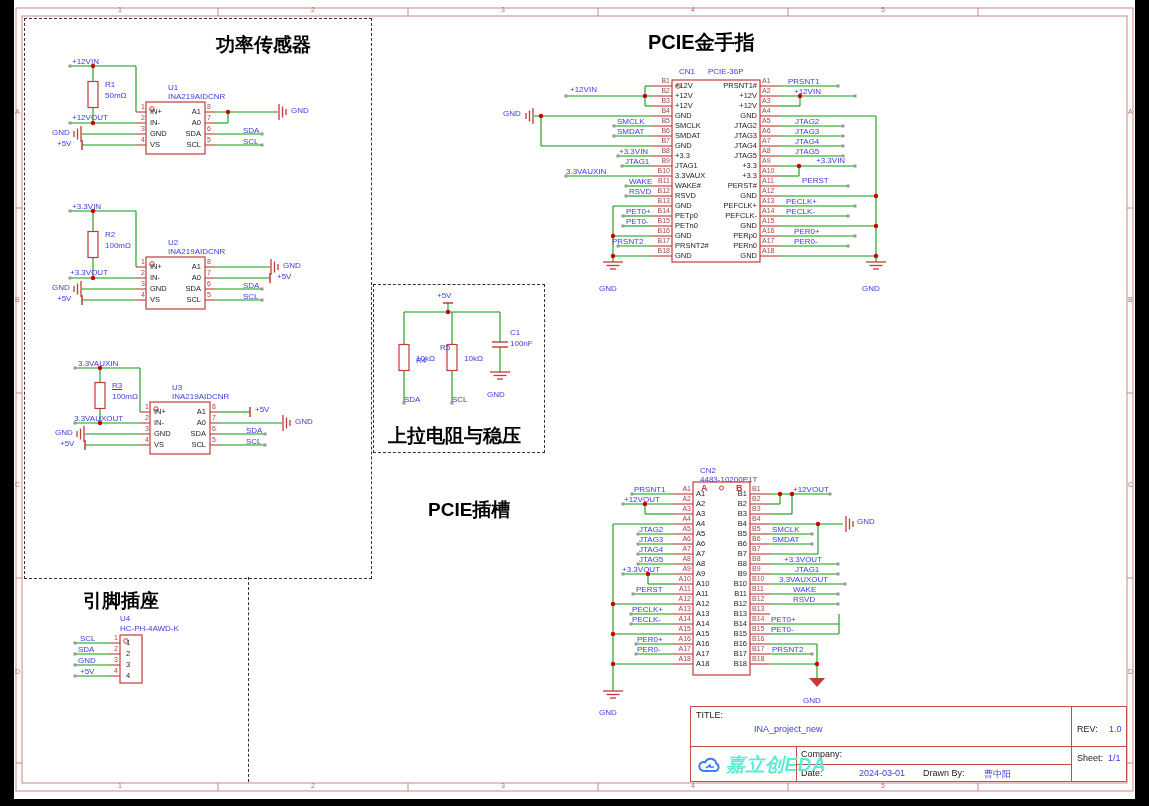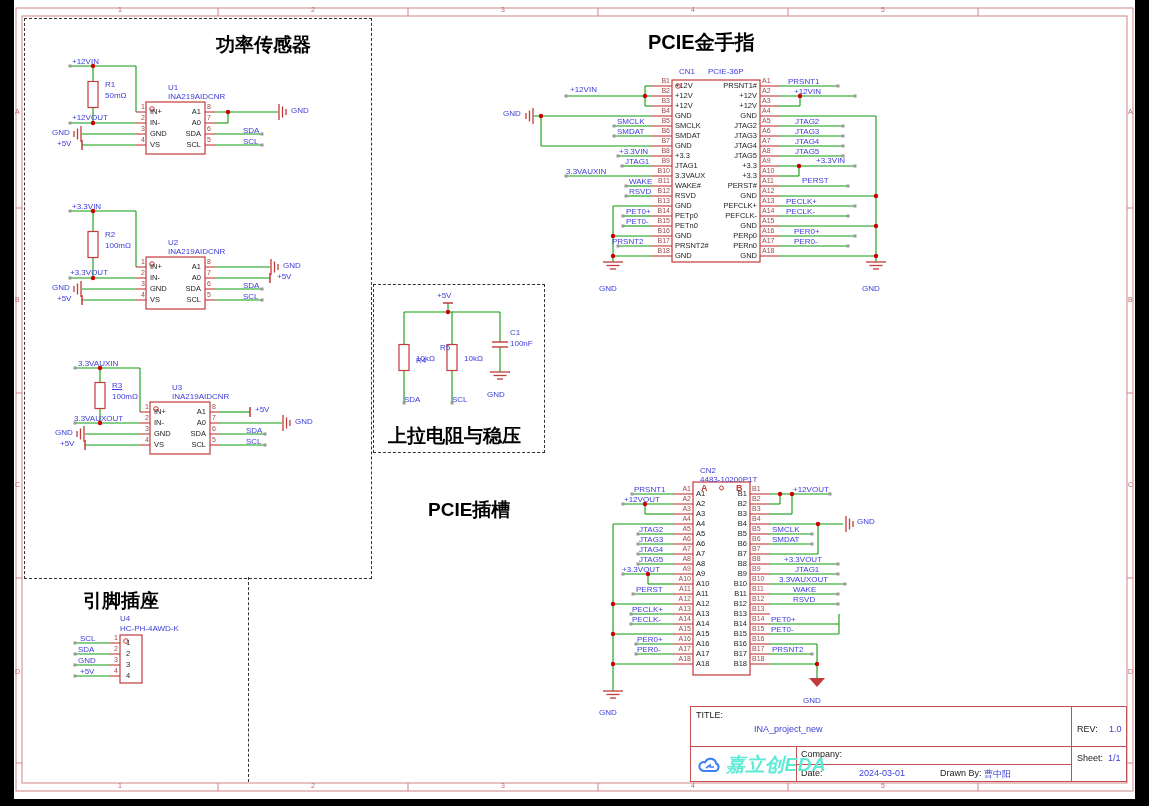--- a/index.html
+++ b/index.html
@@ -447,21 +447,21 @@
       <div class="tbt" style="left:5px;top:3px;">TITLE:</div>
       <div class="tbv" style="left:63px;top:17px;">INA_project_new</div>
       <div class="tbt" style="left:386px;top:17px;">REV:</div>
       <div class="tbv" style="left:418px;top:17px;">1.0</div>
       <div class="tbt" style="left:110px;top:42px;">Company:</div>
       <div class="tbv" style="left:168px;top:42px;"></div>
       <div class="tbt" style="left:386px;top:46px;">Sheet:</div>
       <div class="tbv" style="left:417px;top:46px;">1/1</div>
       <div class="tbt" style="left:110px;top:61px;">Date:</div>
       <div class="tbv" style="left:168px;top:61px;">2024-03-01</div>
-      <div class="tbt" style="left:249px;top:61px;">Drawn By:</div>
+      <div class="tbt" style="left:232px;top:61px;">Drawn By:</div>
       <div class="tbv" style="left:293px;top:61px;">曹中阳</div>
     </div>
     <div class="logo">
       <svg width="26" height="18" viewBox="0 0 26 18">
         <path d="M7 15 a4.5 4.5 0 1 1 1.2-8.8 A5.8 5.8 0 0 1 19.2 7.5 a4 4 0 0 1 -0.6 7.5 z" fill="none" stroke="#3e7ef7" stroke-width="2"></path>
         <path d="M9 12 l4-3 l0 2 l4 0" fill="none" stroke="#3e7ef7" stroke-width="1.6"></path>
       </svg>
       <span class="logoTxt">嘉立创EDA</span>
     </div>
   <div class="t fr" style="left: 112px; top: 6px; width: 16px; text-align: center;">1</div>

